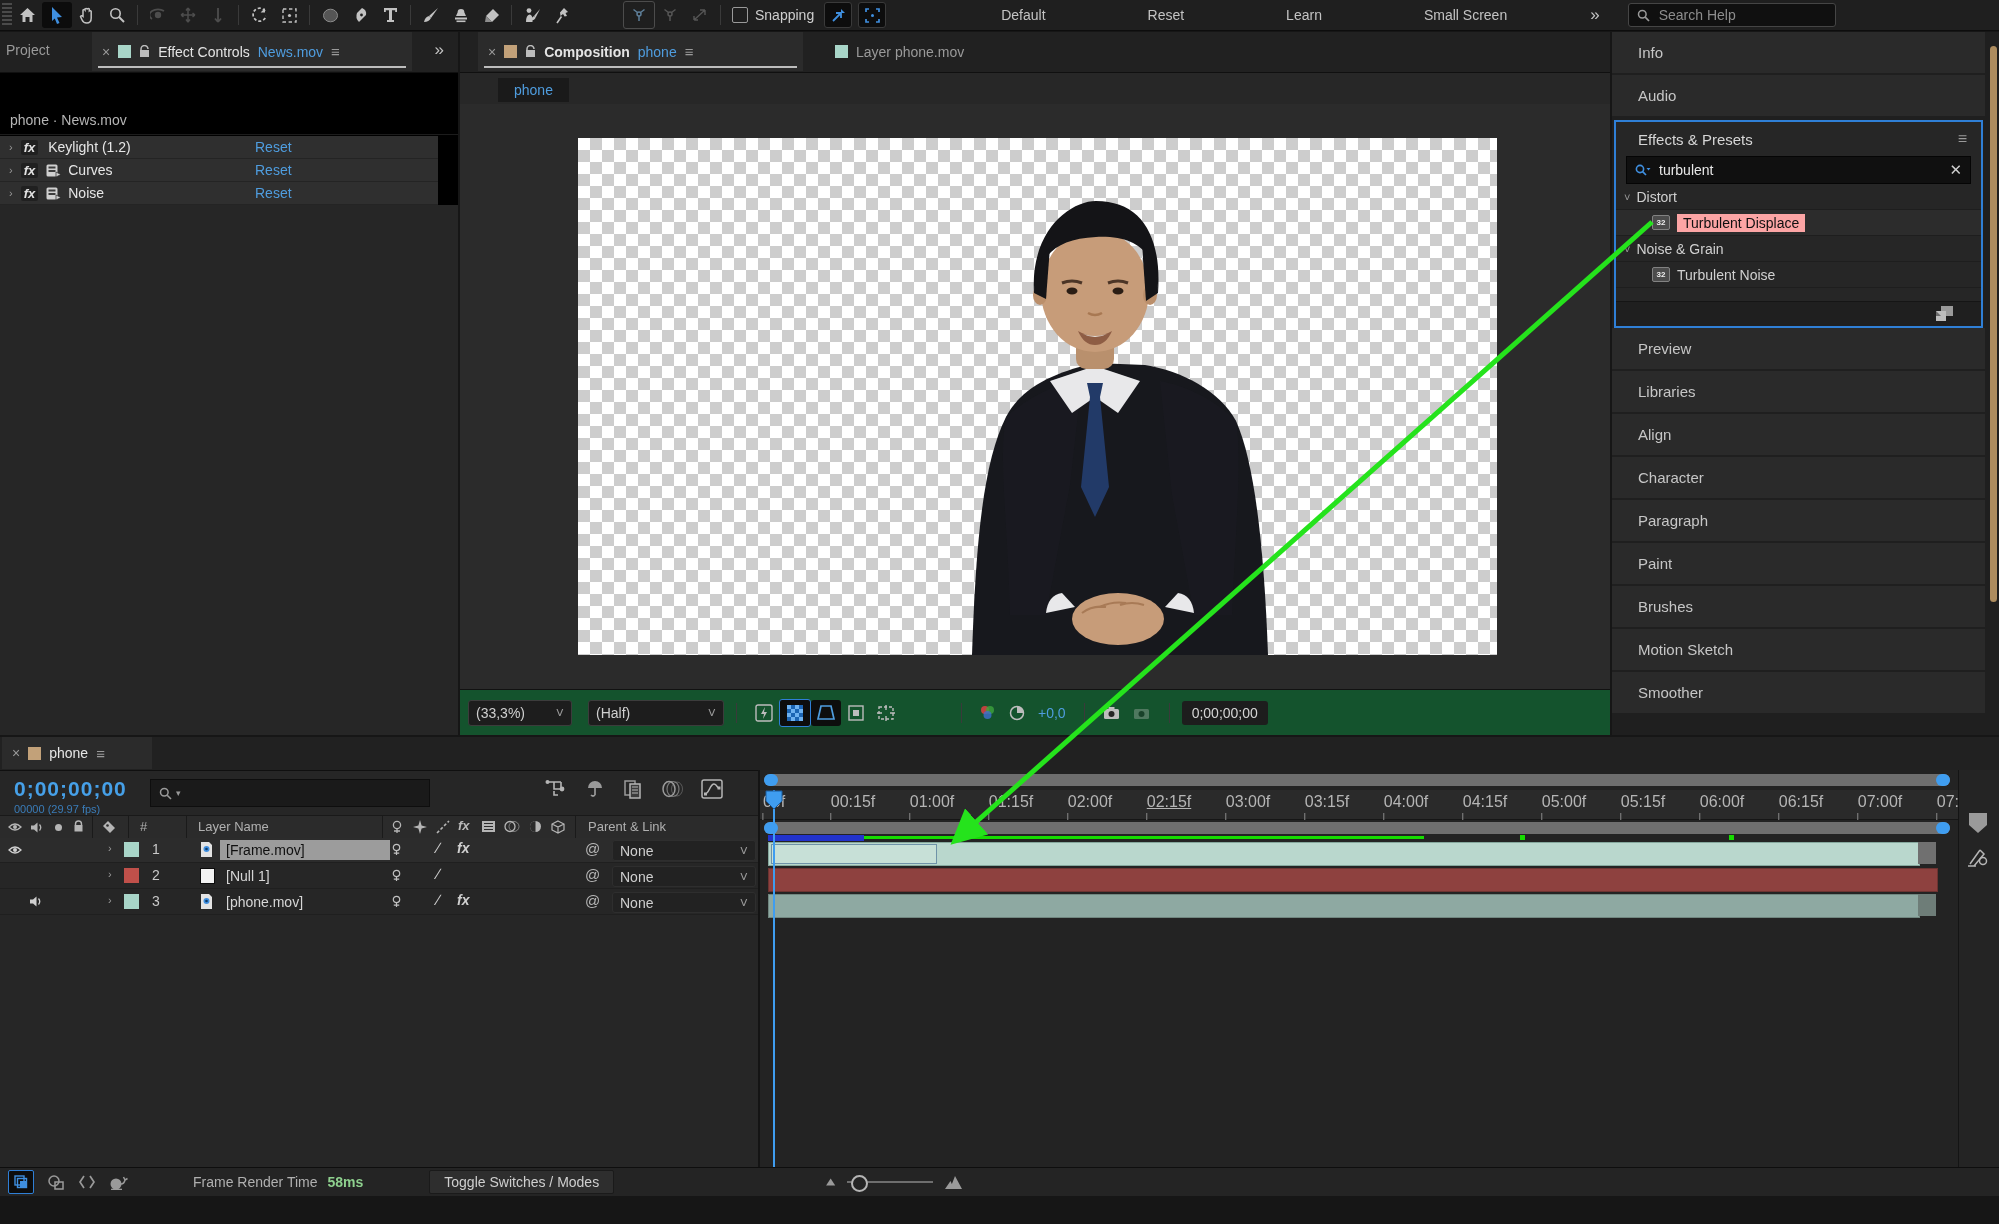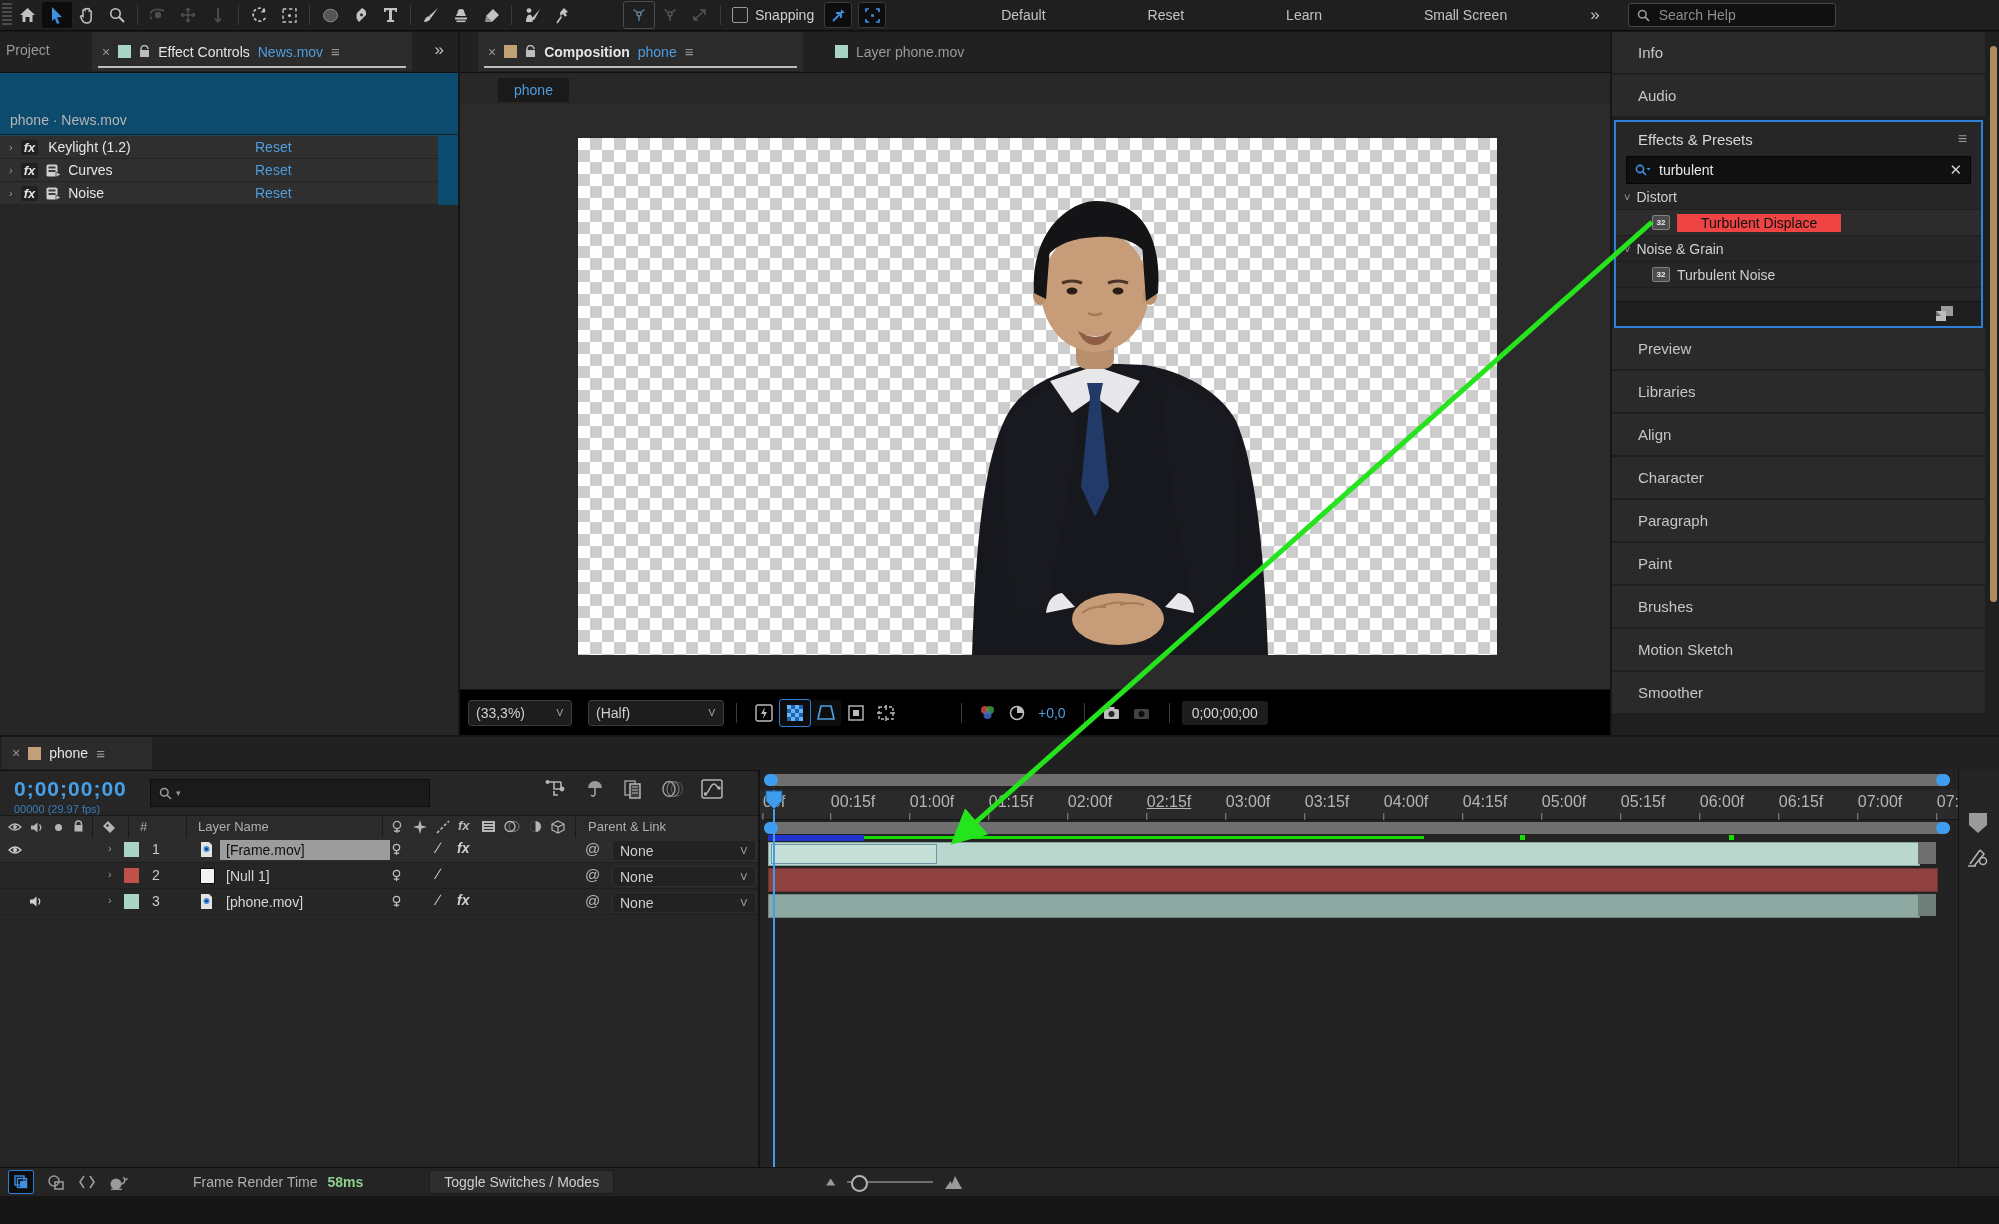--- a/index.html
+++ b/index.html
@@ -1,19 +1,19 @@
 <!DOCTYPE html>
 <html><head>
 <meta charset="utf-8">
 <style>
   html,body{margin:0;padding:0;background:#161616;}
   .app{position:relative;width:1999px;height:1224px;overflow:hidden;background:#161616;
        font-family:"Liberation Sans",sans-serif;color:#c9c9c9;font-size:14px;}
   .abs{position:absolute;}
-  .panel{position:absolute;background:#0c4a6e;}
+  .panel{position:absolute;background:#000000;}
   .tabstrip{position:absolute;left:0;top:0;right:0;height:40px;background:#212121;border-bottom:1px solid #101010;}
   .tab{position:absolute;top:0;height:39px;display:flex;align-items:center;gap:8px;padding:0 10px;}
   .tab.active{background:#2b2b2b;}
   .tab .underline{position:absolute;left:6px;right:6px;bottom:3px;height:2px;background:#bdbdbd;}
   .swatch{width:13px;height:13px;display:inline-block;}
   .dim{color:#9a9a9a;}
   .blue{color:#4f9ddf;}
   .toolbtn{width:30px;height:26px;display:flex;align-items:center;justify-content:center;border-radius:3px;}
   .toolbtn.active{background:#0c0c0c;}
   .vsep{width:1px;background:#3a3a3a;height:20px;margin:0 5px;}
@@ -306,21 +306,21 @@
           <path d="M128,136 Q145,146 162,136 Q156,150 145,150 Q134,150 128,136 Z" fill="#8e5d44"></path>
           <path d="M133,139 Q145,145 157,139 Q151,141 145,141 Q139,141 133,139 Z" fill="#e6e0da"></path>
           <path d="M96,418 Q98,400 112,398 L125,412 Z" fill="#e8e8ea"></path>
           <path d="M244,418 Q242,400 228,398 L215,412 Z" fill="#e8e8ea"></path>
           <ellipse cx="168" cy="424" rx="46" ry="26" fill="#c79c79"></ellipse>
           <path d="M132,418 q10-8 24-6 M150,412 q12-6 26-4 M170,410 q12-4 24 0" stroke="#a87a56" stroke-width="2.2" fill="none"></path>
         </svg>
       </div>
     </div>
 
-    <div style="position:absolute;left:0;bottom:0;width:100%;height:45px;background:#000000;border-top:1px solid #121212;display:flex;align-items:center;">
+    <div style="position:absolute;left:0;bottom:0;width:100%;height:45px;background:#14532d;border-top:1px solid #121212;display:flex;align-items:center;">
       <div class="ddbox" style="margin-left:8px;width:88px;">
         <span>(33,3%)</span>
           <span class="dim">˅</span>
       </div>
       <div class="ddbox" style="margin-left:16px;width:120px;">
         <span>(Half)</span>
           <span class="dim">˅</span>
       </div>
       <div class="vsep" style="margin:0 12px;"></div>
       <div class="toolbtn">
@@ -408,21 +408,21 @@
           </svg>
         <span style="color:#e8e8e8;flex:1;">turbulent</span>
         <span style="color:#cfcfcf;font-size:15px;">✕</span>
       </div>
       <div class="epanel-row" style="padding-left:8px;gap:6px;border-bottom:1px solid #1e1e1e;">
         <span class="dim" style="font-size:11px;">˅</span>
         <span>Distort</span>
       </div>
       <div class="epanel-row" style="padding-left:36px;gap:7px;border-bottom:1px solid #1e1e1e;background:#2c2c2c;">
         <span class="badge32">32</span>
-        <span style="background:#ef4444;color:#101010;padding:1px 24px;">Turbulent Displace</span>
+        <span style="background:#fca5a5;color:#101010;padding:1px 6px;">Turbulent Displace</span>
       </div>
       <div class="epanel-row" style="padding-left:8px;gap:6px;border-bottom:1px solid #1e1e1e;">
         <span class="dim" style="font-size:11px;">˅</span>
         <span>Noise &amp; Grain</span>
       </div>
       <div class="epanel-row" style="padding-left:36px;gap:7px;border-bottom:1px solid #1e1e1e;">
         <span class="badge32">32</span>
         <span>Turbulent Noise</span>
       </div>
       <div style="position:absolute;left:0;right:0;bottom:0;height:24px;background:#1f1f1f;border-top:1px solid #151515;">

